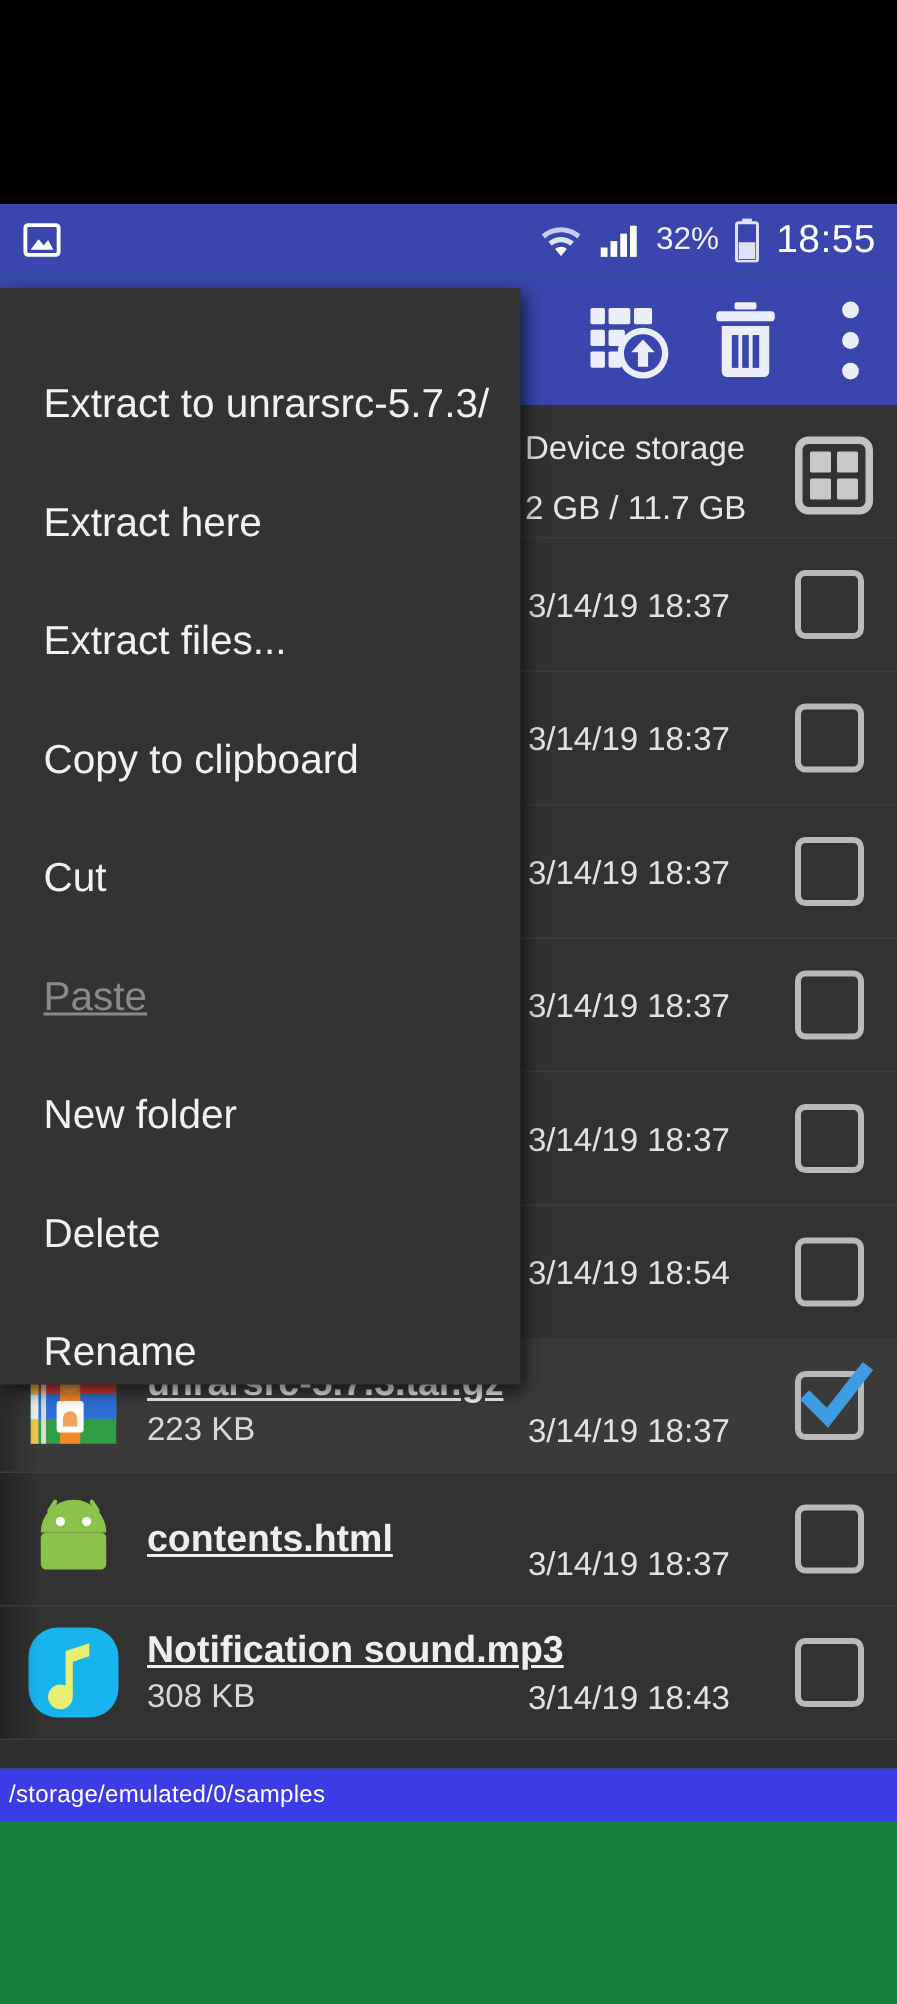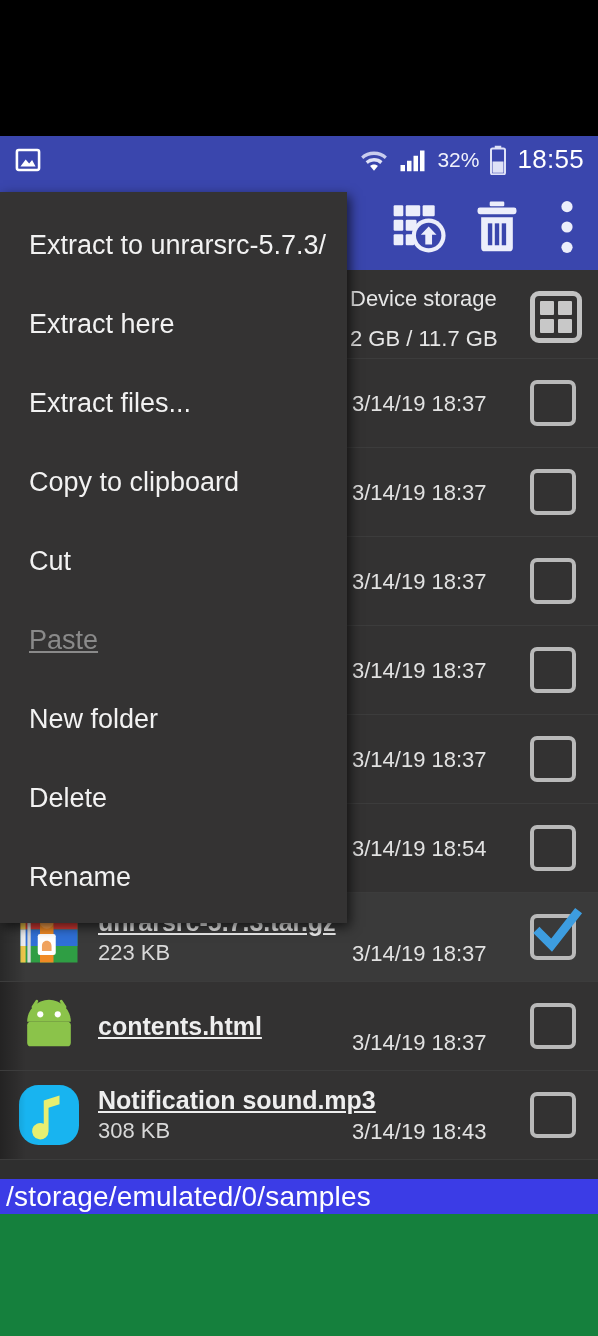--- a/index.html
+++ b/index.html
@@ -198,39 +198,39 @@
     top: 1043px;
     width: 598px;
     height: 35px;
     background: #3b3ce6;
     display: flex;
     align-items: center;
     padding-left: 6px;
   }
   .pathbar span {
     color: #ffffff;
-    font-size: 28px;
+    font-size: 16px;
     letter-spacing: 0.2px;
   }
 
   
   .menu {
     position: absolute;
     left: 0;
     top: 56px;
     width: 347px;
     background: #343333;
     box-shadow: 3px 4px 11px rgba(0,0,0,0.65);
     padding: 14px 0 6px 0;
     z-index: 40;
   }
   .menu-item {
     height: 79px;
     display: flex;
-    align-items: center;
+    align-items: flex-end;
     padding-left: 29px;
     color: #f2f2f2;
     font-size: 27px;
     white-space: nowrap;
   }
   .menu-item.disabled { color: #8a8a8a; text-decoration: underline; }
 
   
   svg { display: block; }
 </style>

